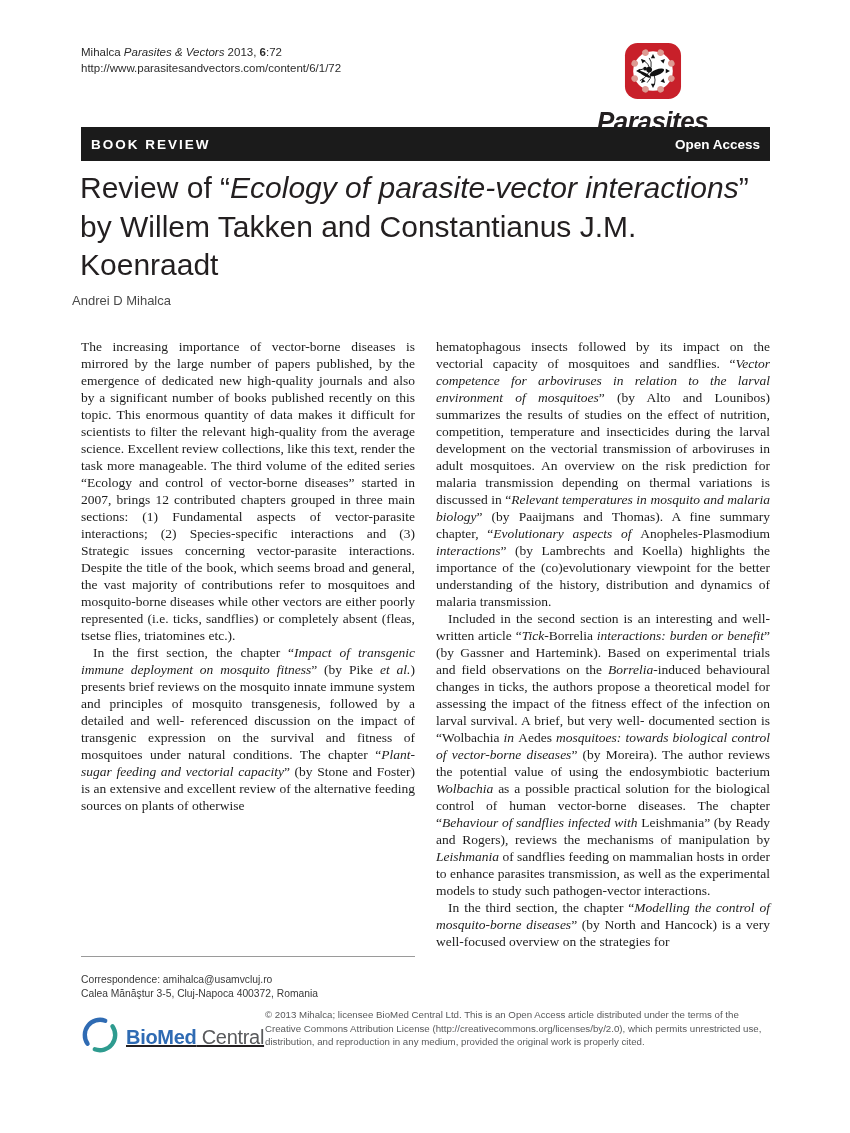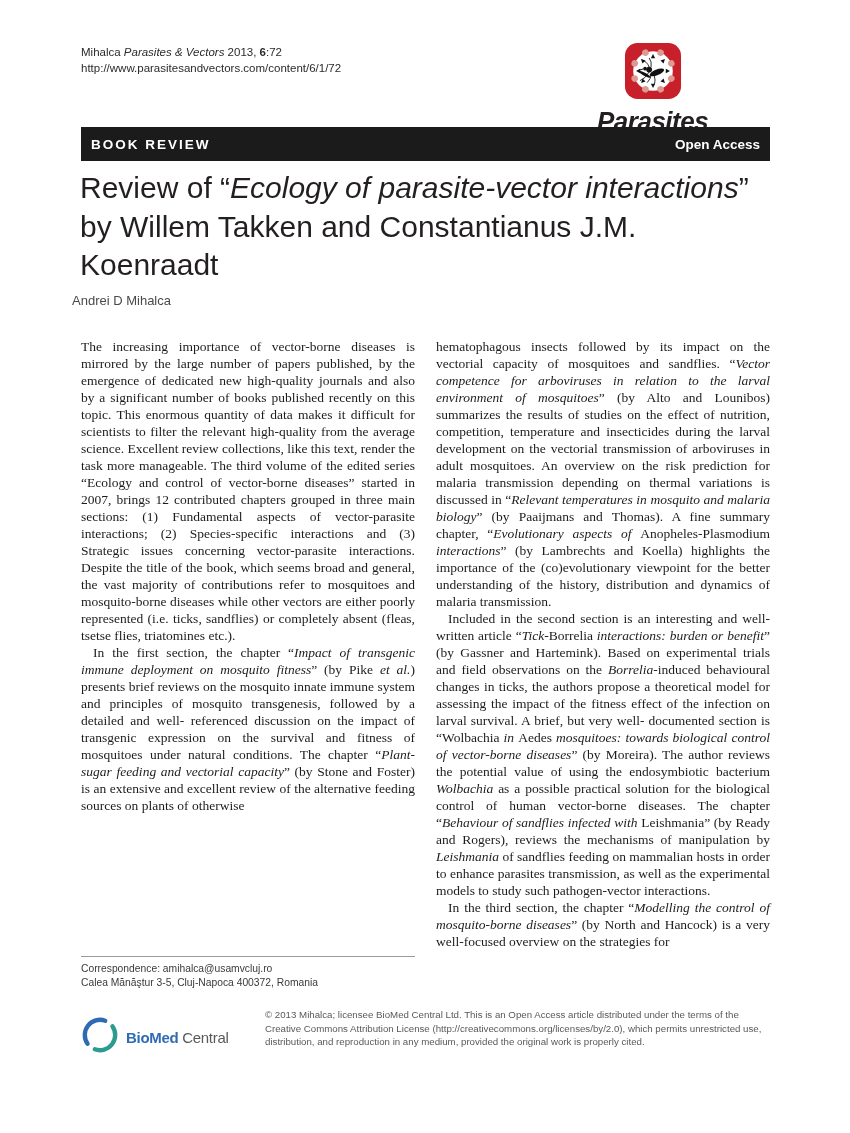--- a/index.html
+++ b/index.html
@@ -20,25 +20,25 @@
   
   .col{width:334px;top:338px;}
   #left-col{left:81px;}
   #right-col{left:436px;}
   .sec-head{font-family:"Liberation Sans",sans-serif;font-size:14px;font-weight:bold;color:#231f20;margin:0 0 4px 0;}
   .sec-head.review{margin-top:17px;}
   .body-text{font-family:"Liberation Serif",serif;font-size:13.5px;line-height:17px;text-align:justify;color:#1c1c1c;}
   .body-text p{margin:0;}
   .body-text p.indent{text-indent:12px;}
   
-  #footnote{left:81px;top:956px;width:334px;border-top:1px solid #9a9a9a;padding-top:5px;font-size:10.3px;line-height:13.8px;color:#3a3a3a;}
+  #footnote{left:81px;top:956px;width:334px;border-top:1px solid #9a9a9a;padding-top:16px;font-size:10.3px;line-height:13.8px;color:#3a3a3a;}
   
   #footer{left:81px;top:1008px;width:689px;display:flex;align-items:flex-start;}
   #biomed-logo{display:flex;align-items:center;gap:7px;padding-top:8px;width:172px;flex:0 0 auto;}
-  #biomed-text{font-size:15px;letter-spacing:-0.3px;white-space:nowrap;}
+  #biomed-text{font-size:20px;letter-spacing:-0.3px;white-space:nowrap;text-decoration:underline;}
   #biomed-text .bm{font-weight:bold;color:#2f6bb3;}
   #biomed-text .ct{font-weight:400;color:#58595b;}
   #copyright{flex:1;padding-left:12px;font-size:9.7px;line-height:13.6px;color:#58595b;}
 </style>
 </head>
 <body>
 
 <div class="abs" id="citation">
   <div><span>Mihalca </span><span style="font-style: italic; margin-top: 16px;">Parasites &amp; Vectors</span><span> 2013, </span><span style="font-weight: bold;">6</span><span>:72</span></div>
   <div>http://www.parasitesandvectors.com/content/6/1/72</div>

